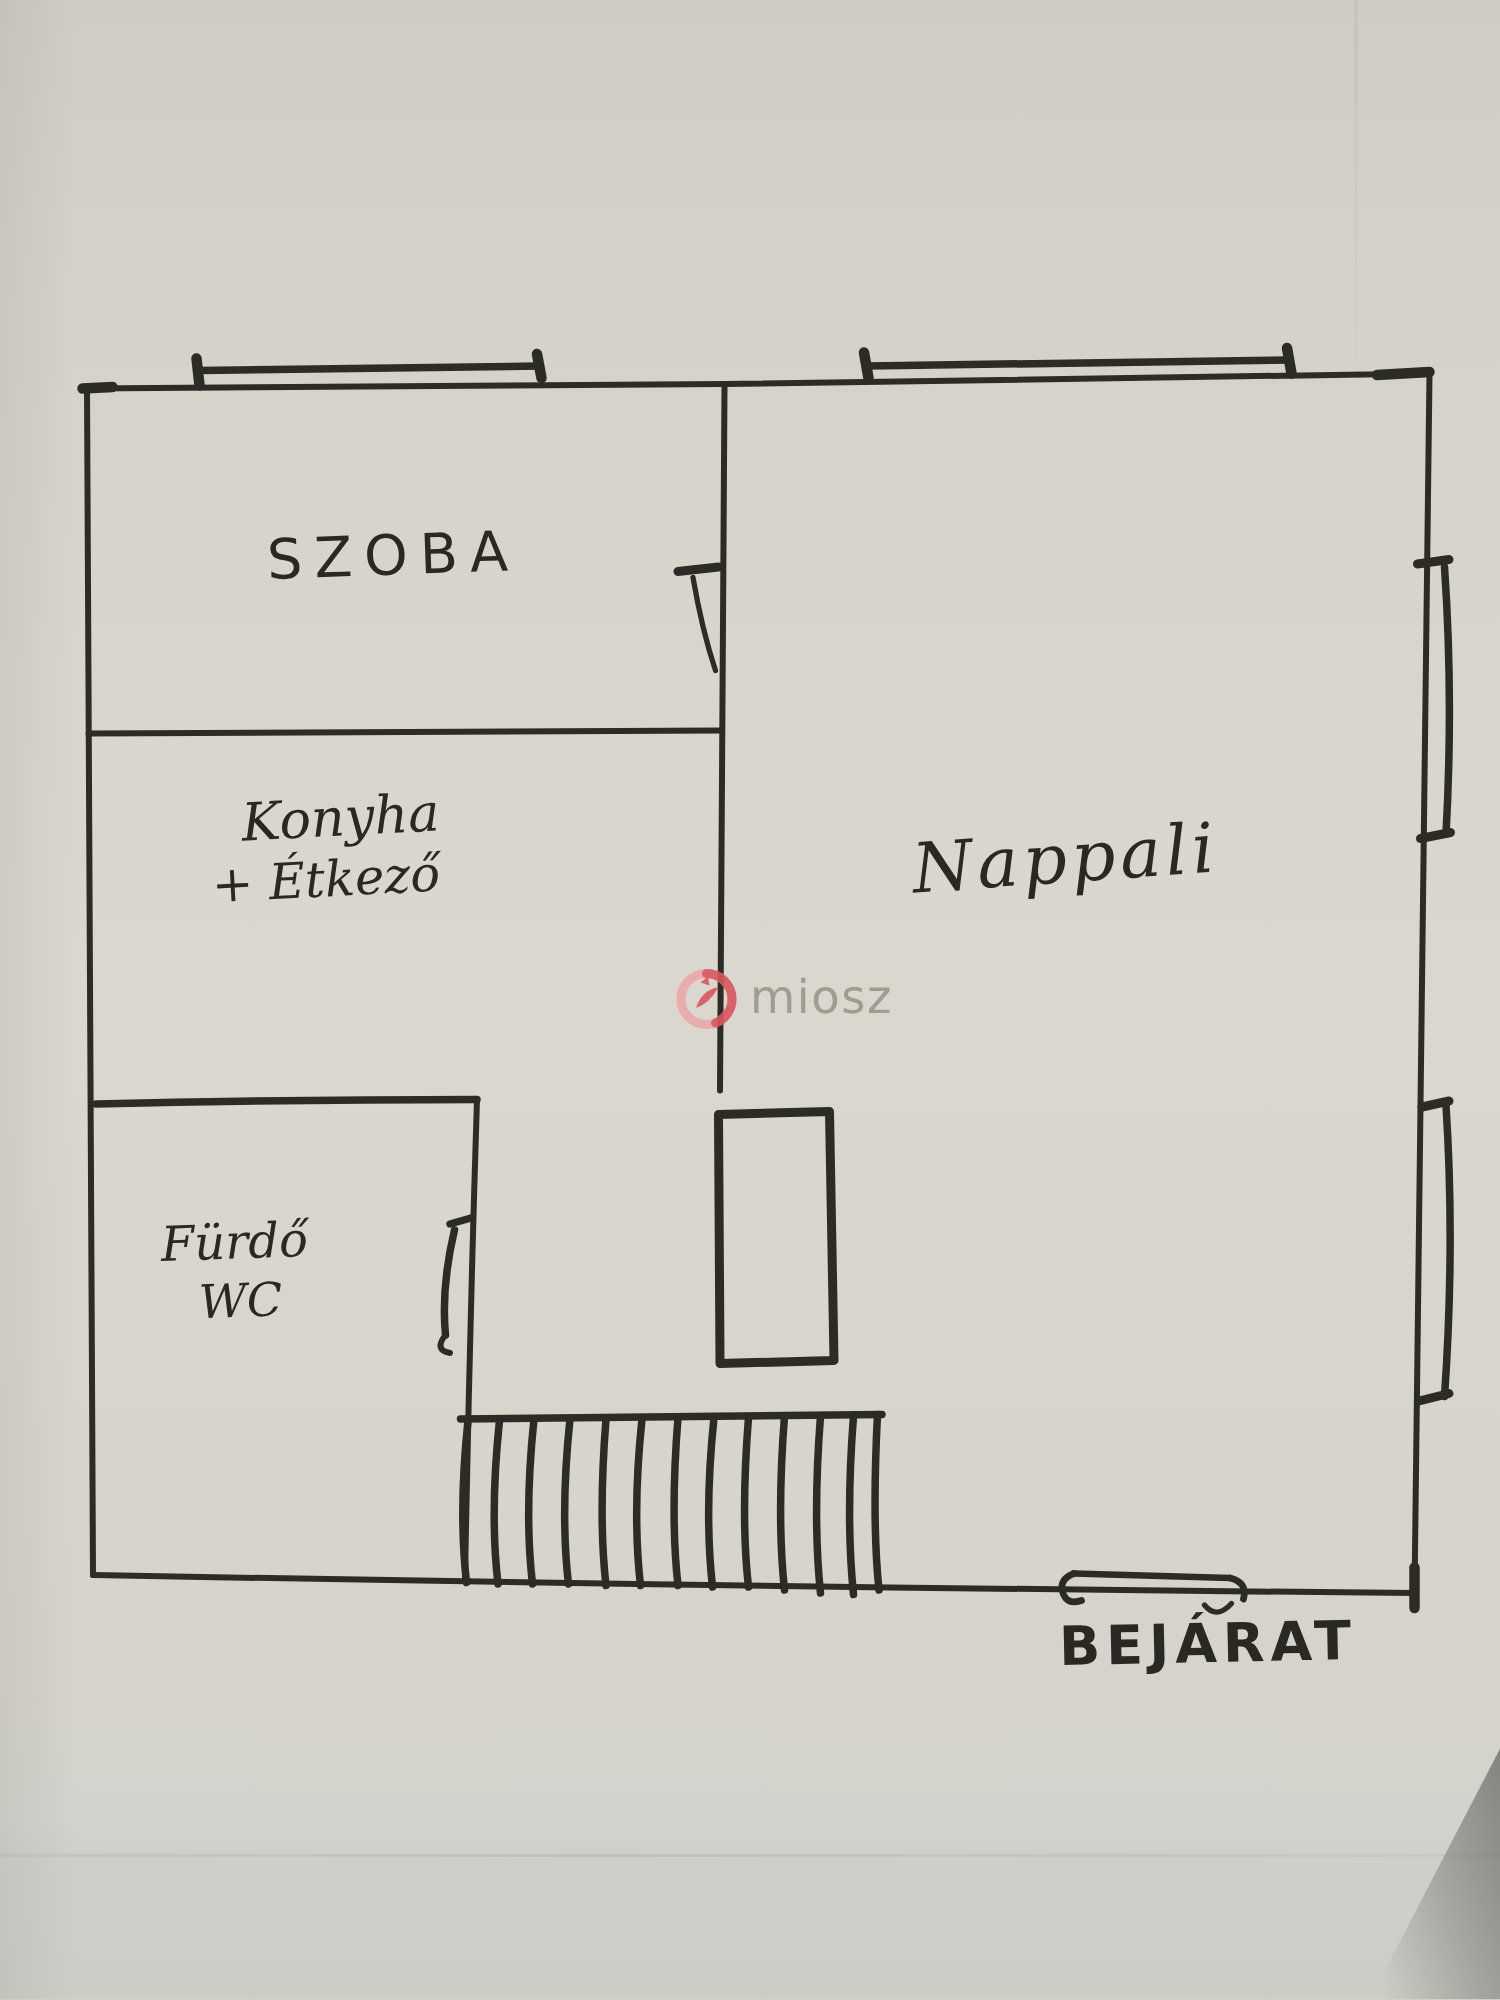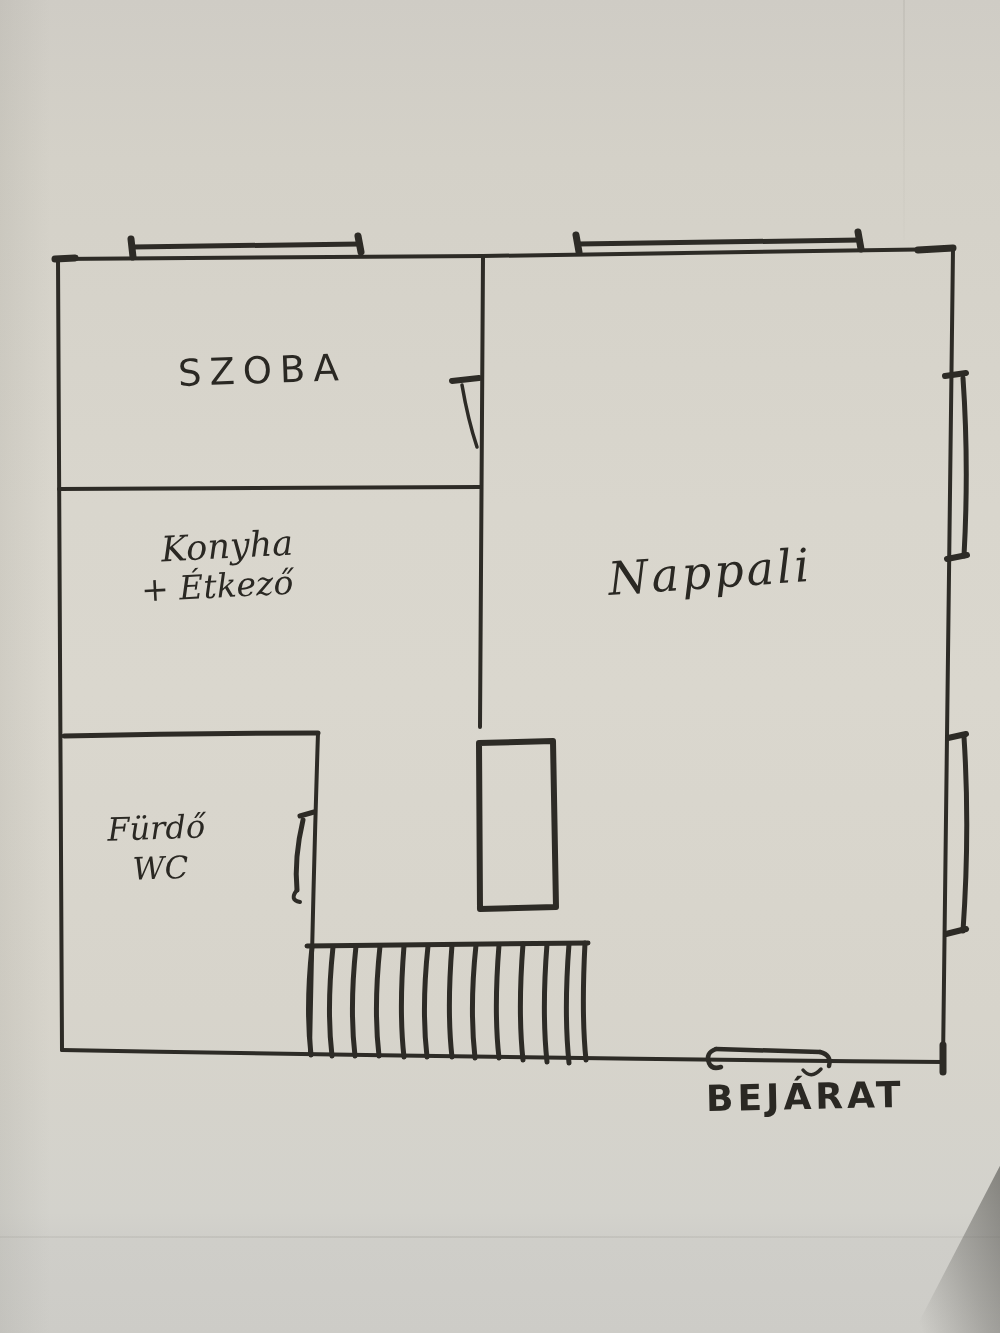--- a/index.html
+++ b/index.html
@@ -147,14 +147,23 @@
 
   <div class="label hand-cursive" id="label-furdo">
     <div>Fürdő</div>
     <div class="l2">WC</div>
   </div>
 
   <div class="label hand-cursive" id="label-nappali">Nappali</div>
 
   <div class="label" id="label-bejarat">BEJÁRAT</div>
 
+  <div id="watermark">
+    <svg width="42" height="46" viewBox="0 0 42 46">
+      <circle cx="21" cy="24" r="17" fill="none" stroke="#eda3a6" stroke-width="6" opacity="0.9"></circle>
+      <path d="M21,7 A17,17 0 0 1 38,24 A17,17 0 0 1 27,40" fill="none" stroke="#d9565e" stroke-width="6" stroke-linecap="round"></path>
+      <path d="M14,30 Q18,18 29,16 Q23,27 14,30 Z" fill="#d9565e"></path>
+      <path d="M17,13 L22,9 L23,15 Z" fill="#d9565e"></path>
+    </svg>
+    <span class="wm-text">miosz</span>
+  </div>
 
 </div>
 
 </body></html>

